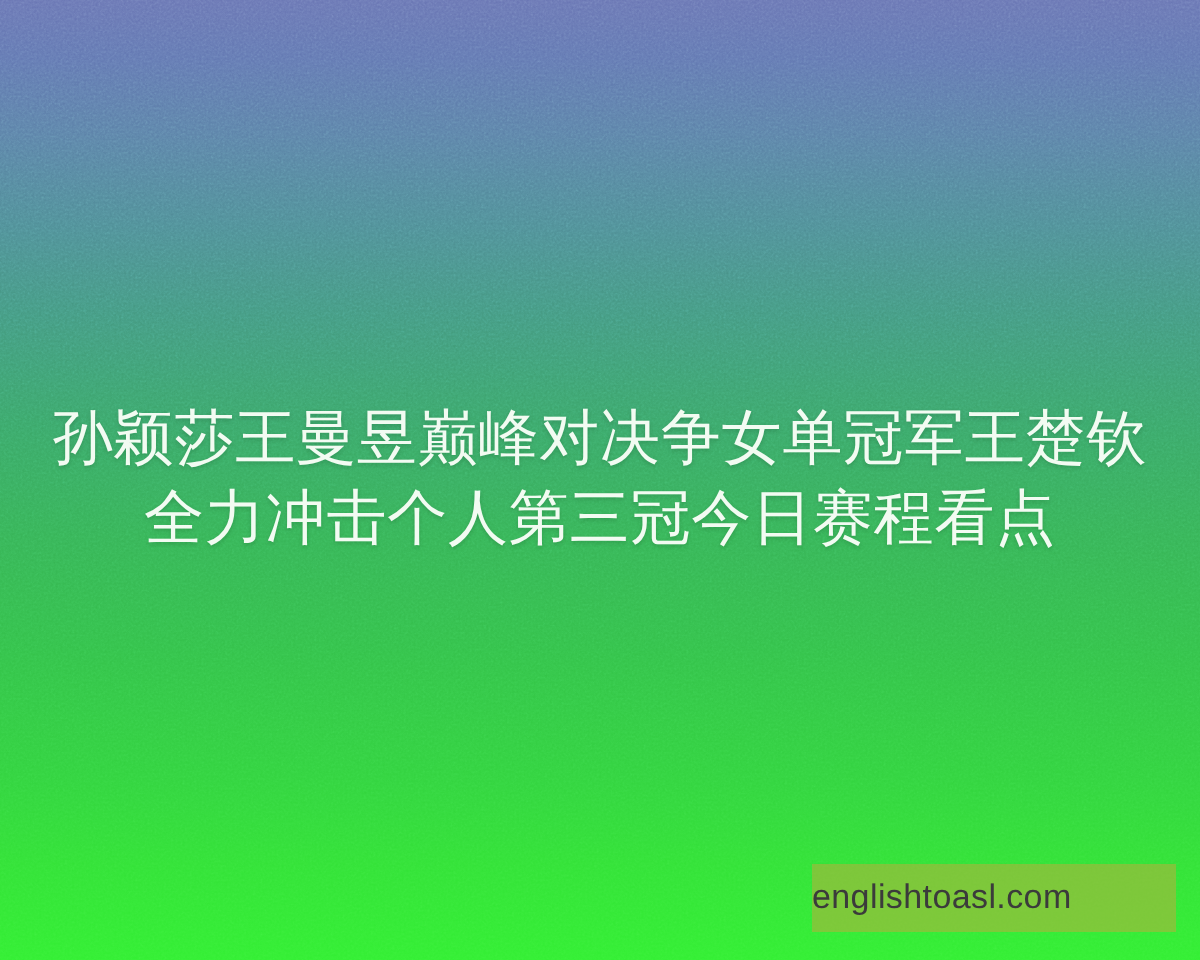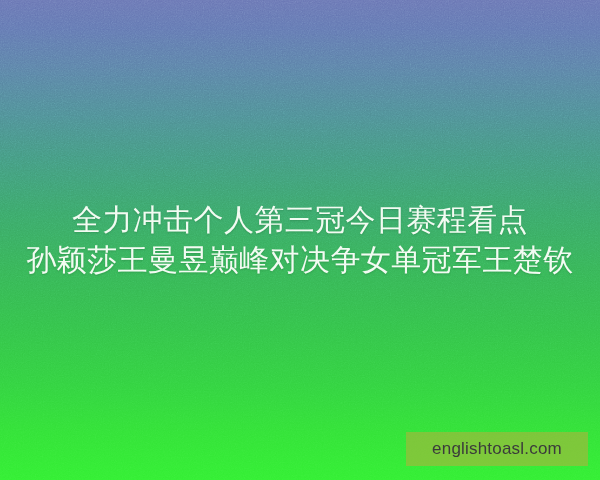--- a/index.html
+++ b/index.html
@@ -62,21 +62,21 @@
   
   #watermark {
     position: absolute;
     left: 406px;
     top: 432px;
     width: 182px;
     height: 34px;
     background: rgba(170, 180, 60, 0.62);
     display: flex;
     align-items: center;
-    justify-content: center;
+    justify-content: flex-start;
   }
   #watermark-text {
     color: #3b3b3b;
     font-size: 17px;
     letter-spacing: 0.2px;
     font-weight: 400;
     white-space: nowrap;
   }
 </style>
 </head>
@@ -90,21 +90,21 @@
     <defs>
       <filter id="grain" x="0" y="0" width="100%" height="100%">
         <feTurbulence type="fractalNoise" baseFrequency="0.85" numOctaves="3" stitchTiles="stitch"></feTurbulence>
         <feColorMatrix type="saturate" values="0"></feColorMatrix>
       </filter>
     </defs>
     <rect width="600" height="480" filter="url(#grain)"></rect>
   </svg>
 
   <div id="headline">
+    <span class="hl-line">孙颖莎王曼昱巅峰对决争女单冠军王楚钦</span>
     <span class="hl-line">全力冲击个人第三冠今日赛程看点</span>
-    <span class="hl-line">孙颖莎王曼昱巅峰对决争女单冠军王楚钦</span>
   </div>
 
   <div id="watermark">
     <span id="watermark-text">englishtoasl.com</span>
   </div>
 
 </div>
 
 </body></html>

